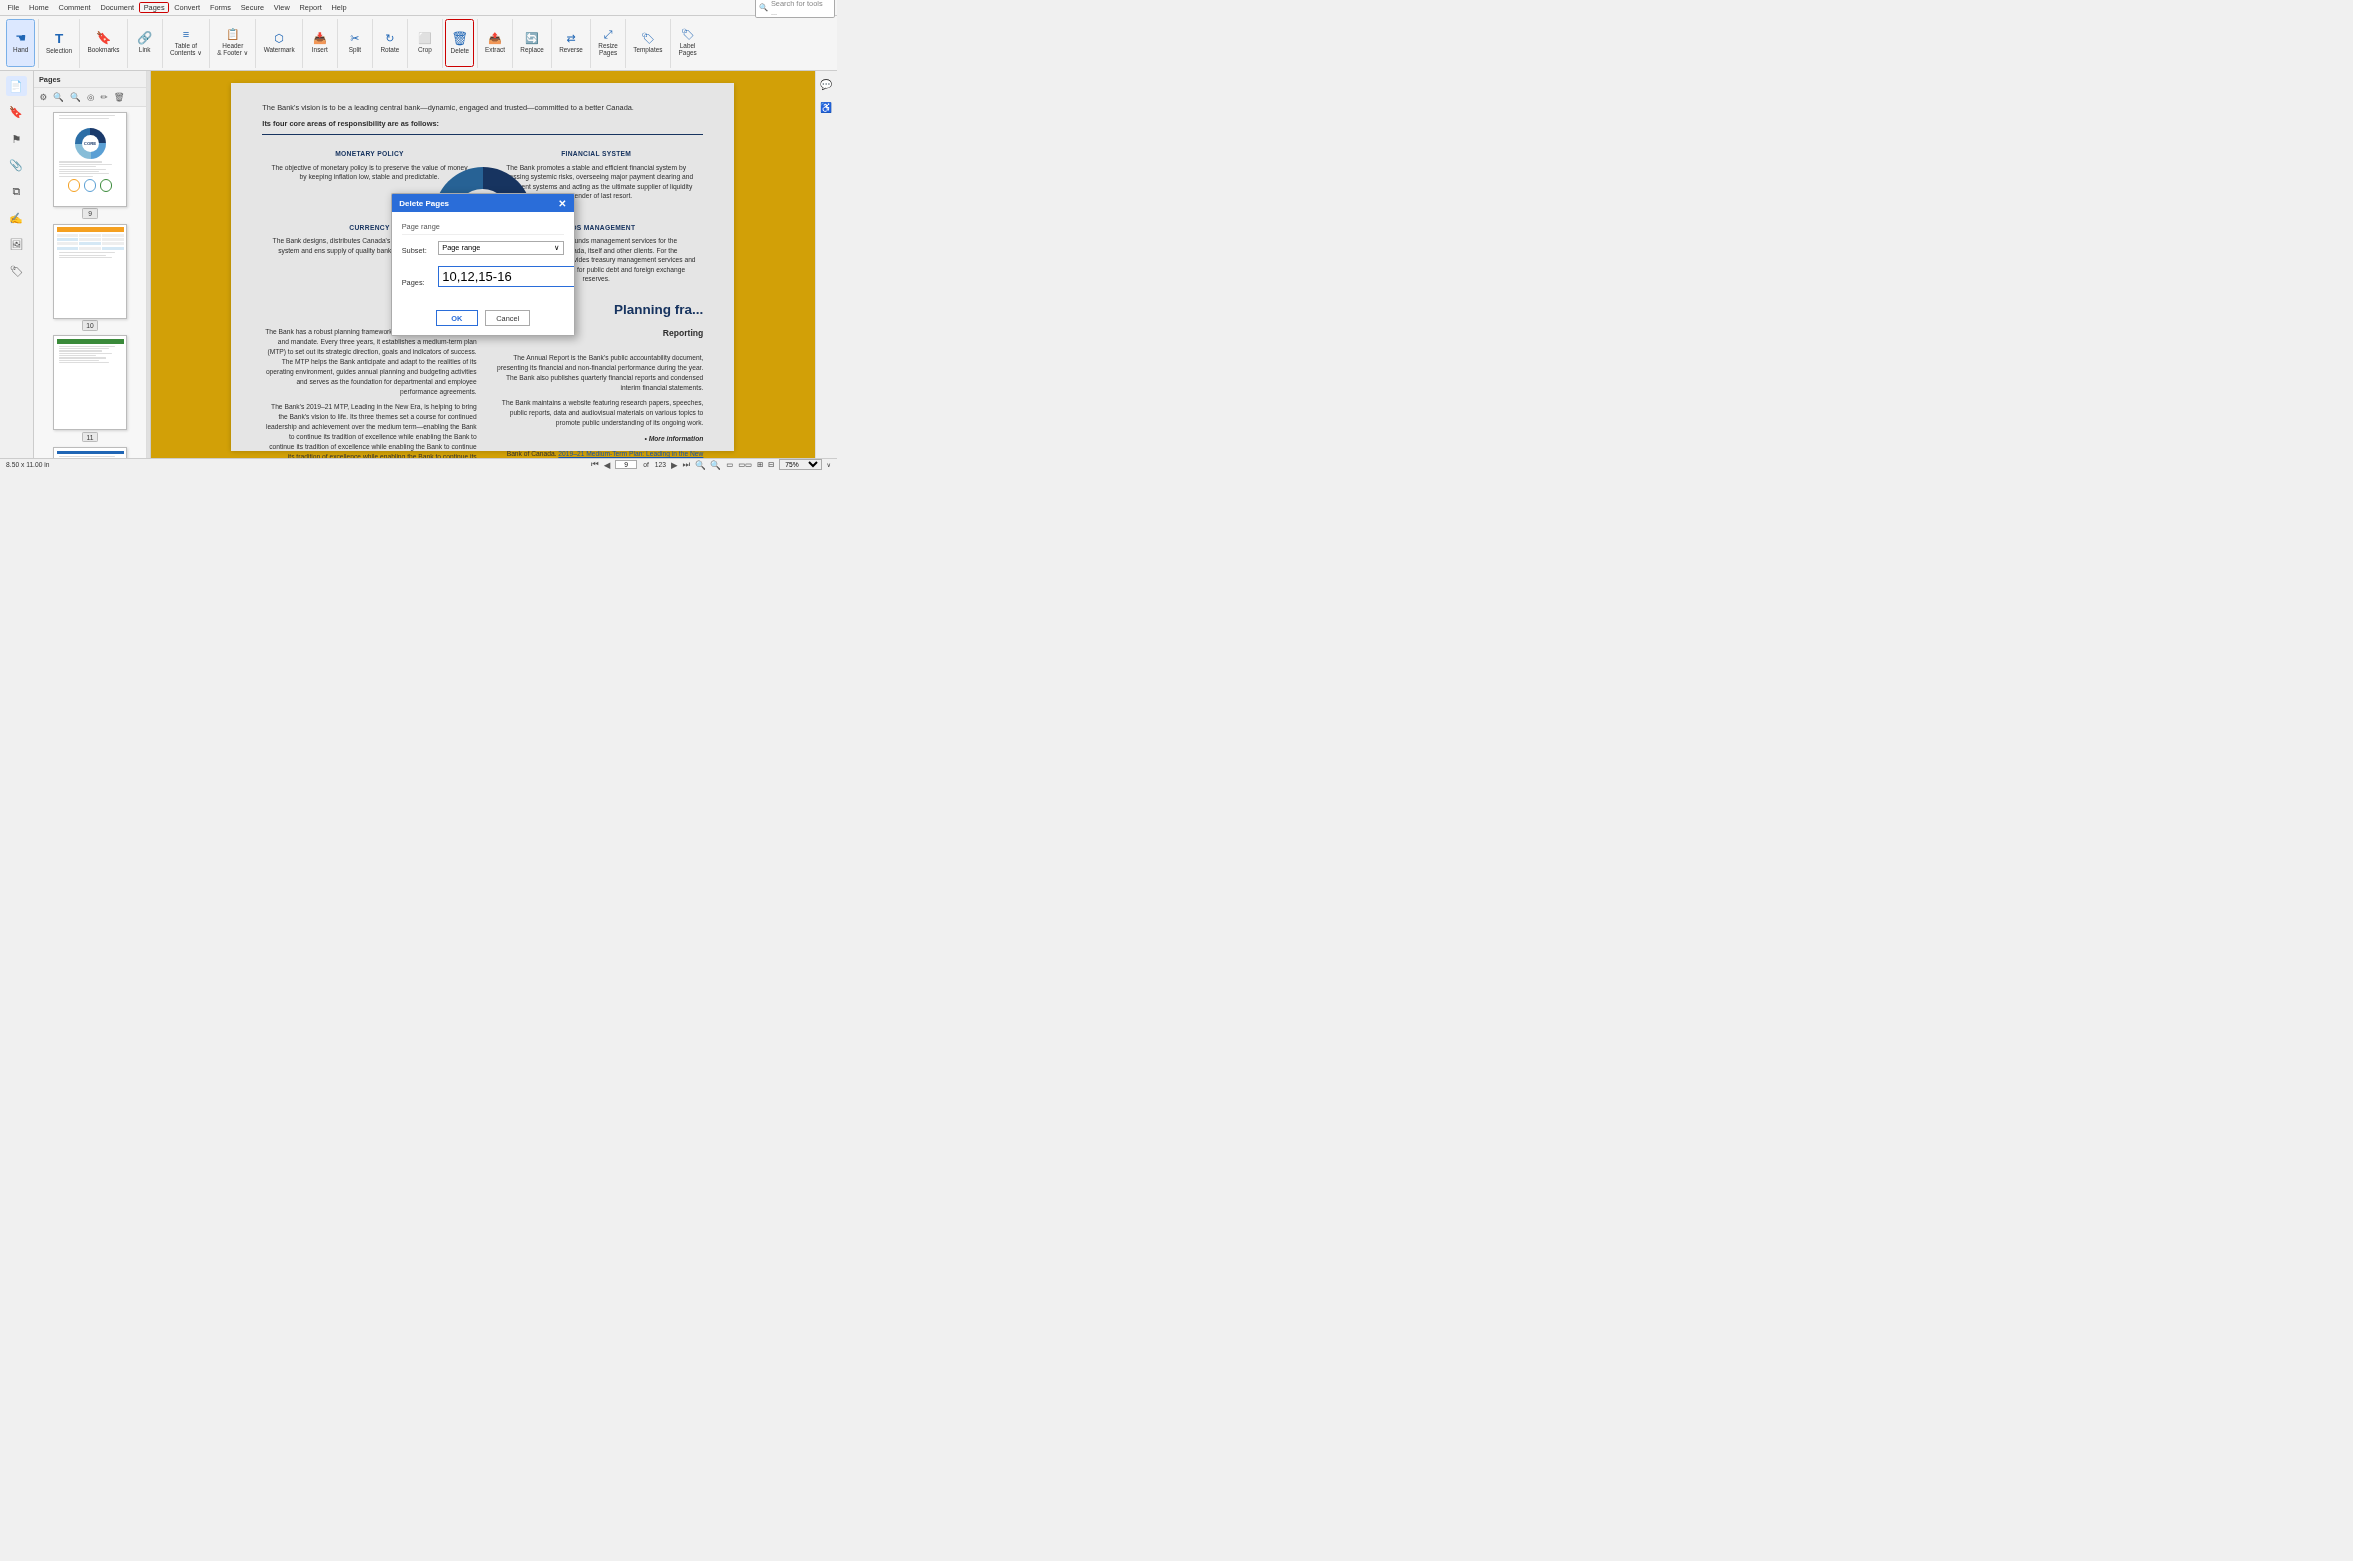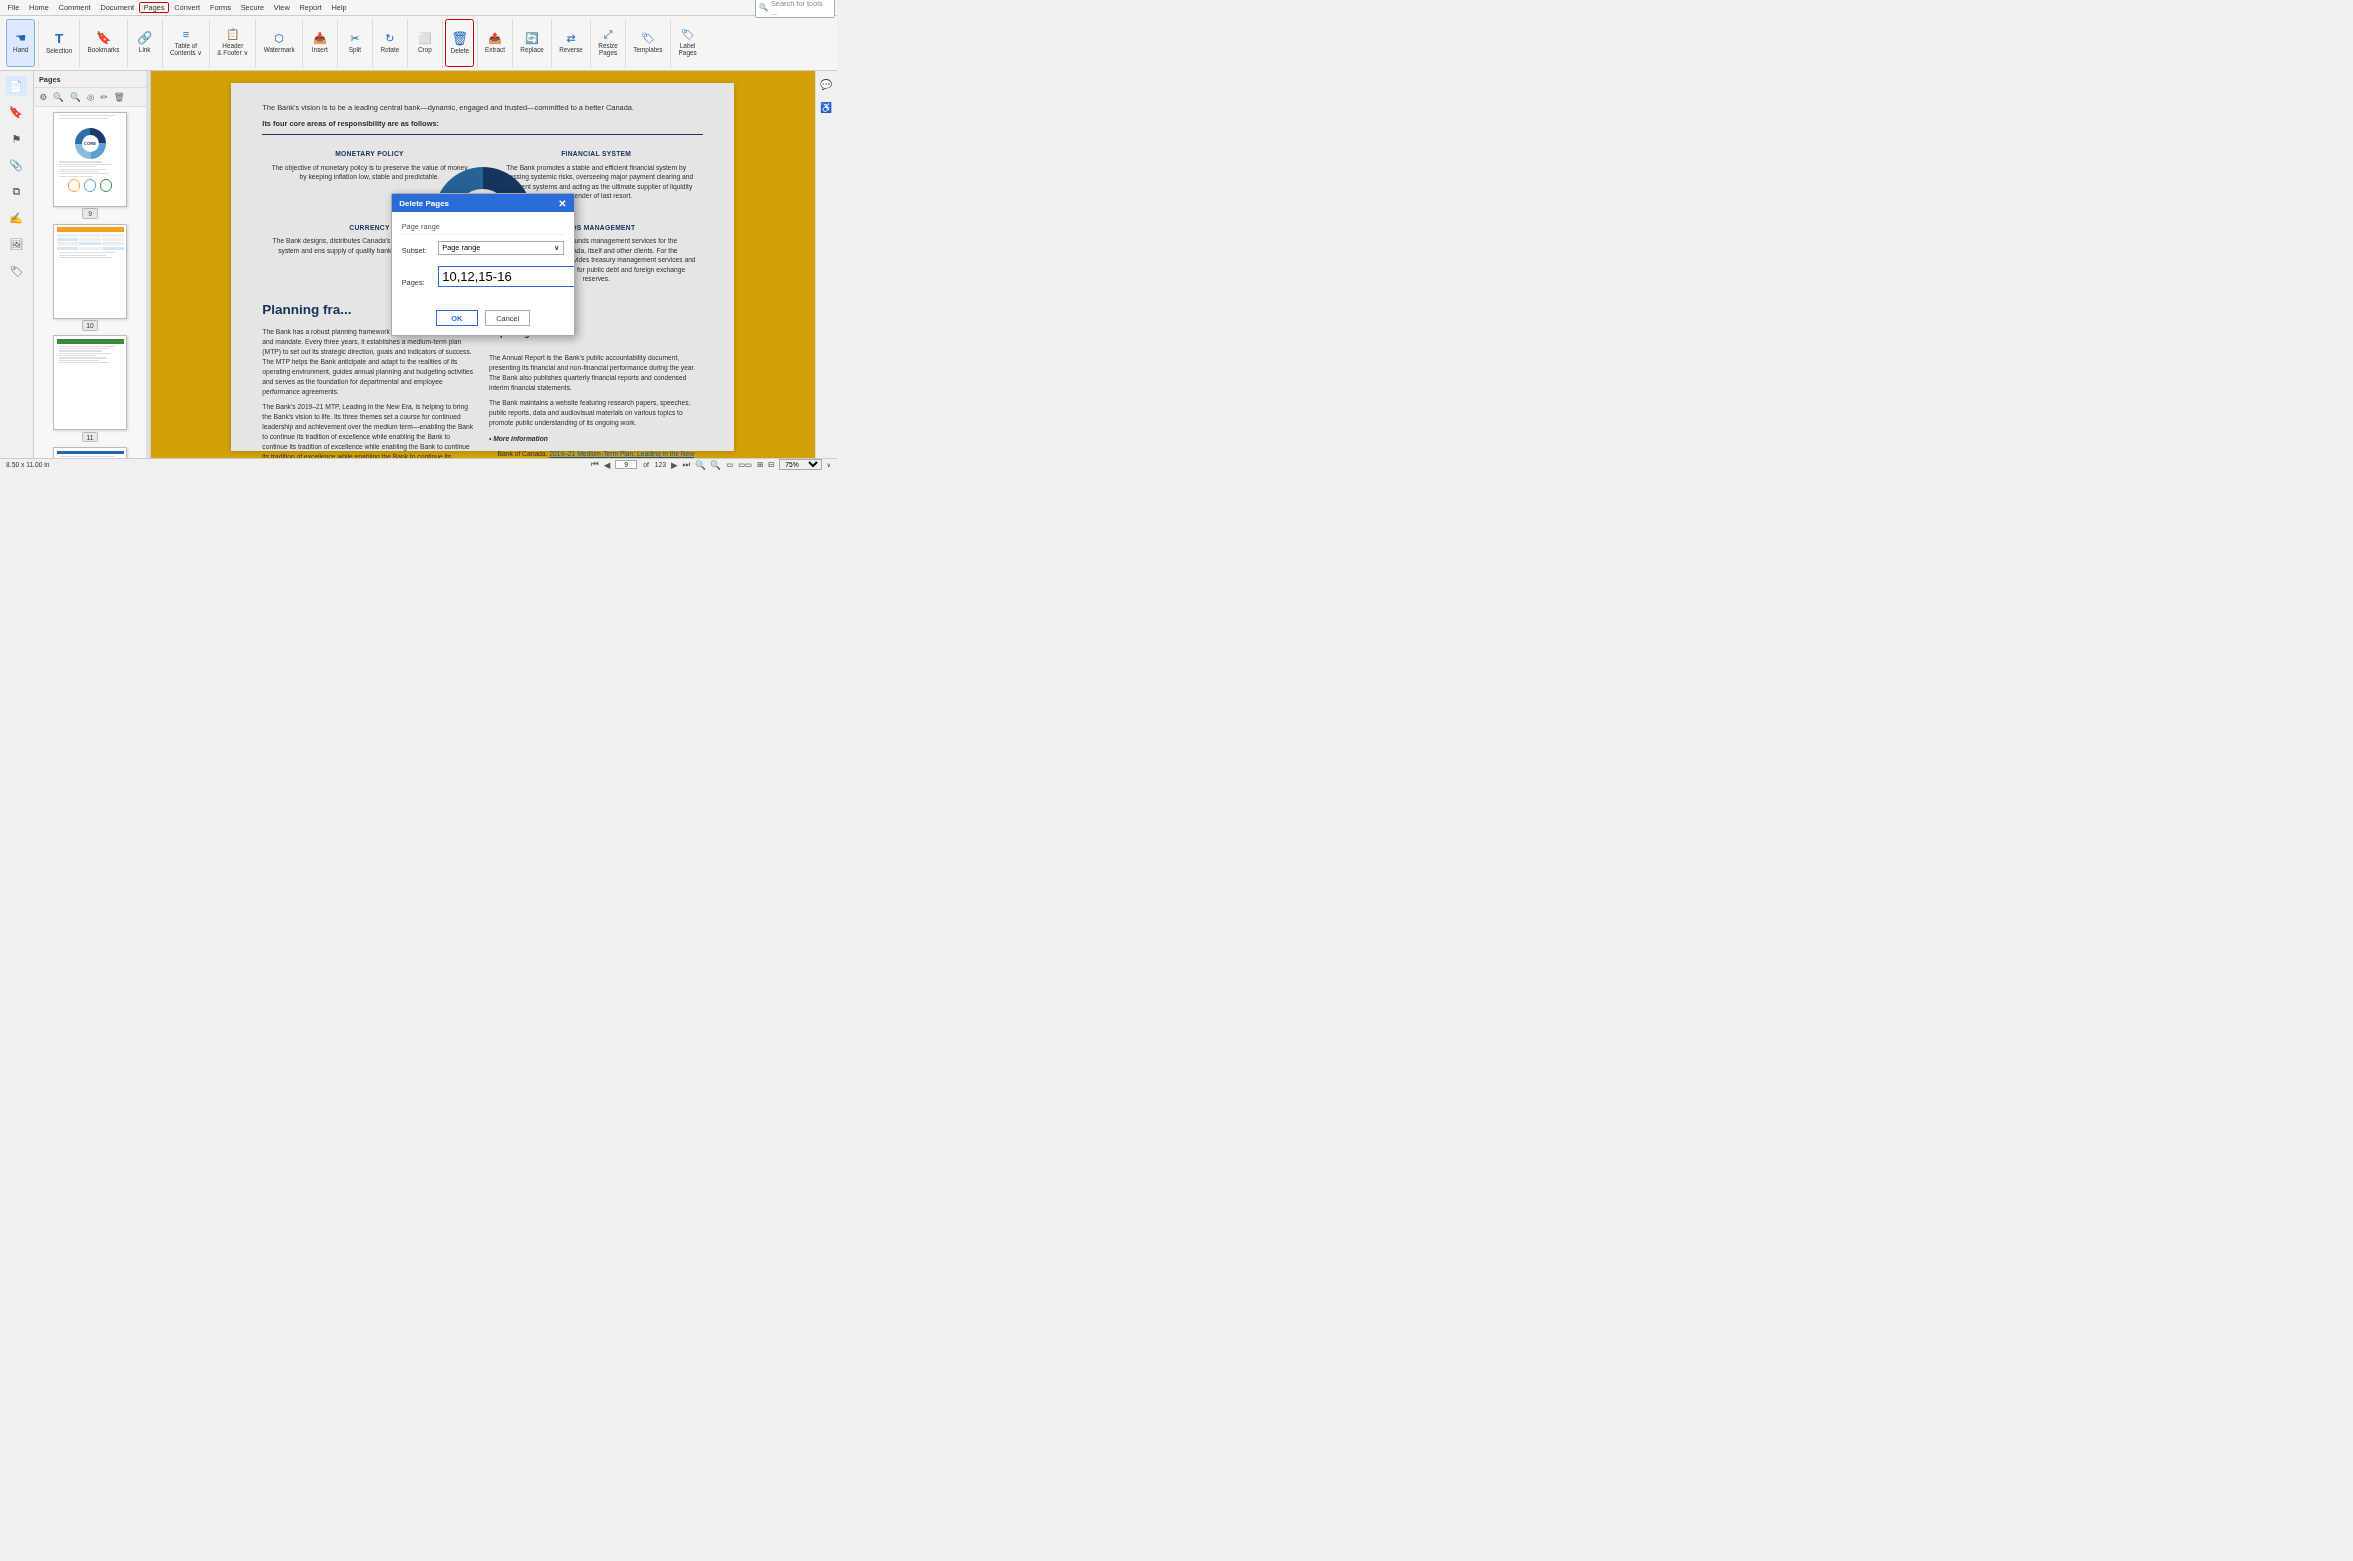--- a/index.html
+++ b/index.html
@@ -91,21 +91,21 @@
     .four-areas { display: grid; grid-template-columns: 1fr 1fr; gap: 12.3px; margin-bottom: 12.3px; position: relative; }
     .area-box { padding: 4.9px 7.4px; }
     .area-title { color: #1a3a6b; font-weight: 700; font-size: 6.7px; text-align: center; margin-bottom: 3.7px; letter-spacing: 0.3px; }
     .area-text { font-size: 6.7px; color: #333; text-align: center; line-height: 1.4; }
     .core-circle {
       position: absolute; top: 50%; left: 50%; transform: translate(-50%, -50%);
       width: 98px; height: 98px; z-index: 2;
     }
     .core-circle-outer { width: 98px; height: 98px; border-radius: 50%; background: conic-gradient(#1a3a6b 0deg 90deg, #5a9fd4 90deg 180deg, #87bdd8 180deg 270deg, #2c6ea6 270deg 360deg); display: flex; align-items: center; justify-content: center; }
     .core-inner { width: 55px; height: 55px; border-radius: 50%; background: #fff; display: flex; align-items: center; justify-content: center; font-size: 13.5px; font-weight: 900; color: #1a3a6b; letter-spacing: -0.6px; }
-    .planning-section { margin-top: 9.8px; }
+    .planning-section { margin-top: 9.8px; text-align: right; }
     .planning-title { font-size: 13.5px; font-weight: 700; color: #1a3a6b; margin-bottom: 6.1px; }
     .planning-grid { display: grid; grid-template-columns: 1fr 1fr; gap: 12.3px; }
     .planning-col p { font-size: 6.7px; color: #333; margin-bottom: 4.9px; line-height: 1.5; }
     .reporting-title { font-size: 8.6px; font-weight: 700; color: #333; margin-bottom: 13px; }
     .more-info { font-size: 6.7px; font-style: italic; color: #333; margin-top: 6.1px; font-weight: 600; }
     .link { color: #1a5cbf; text-decoration: underline; }
     .bullet { margin-left: 8.6px; }
 
     
     .right-sidebar {

